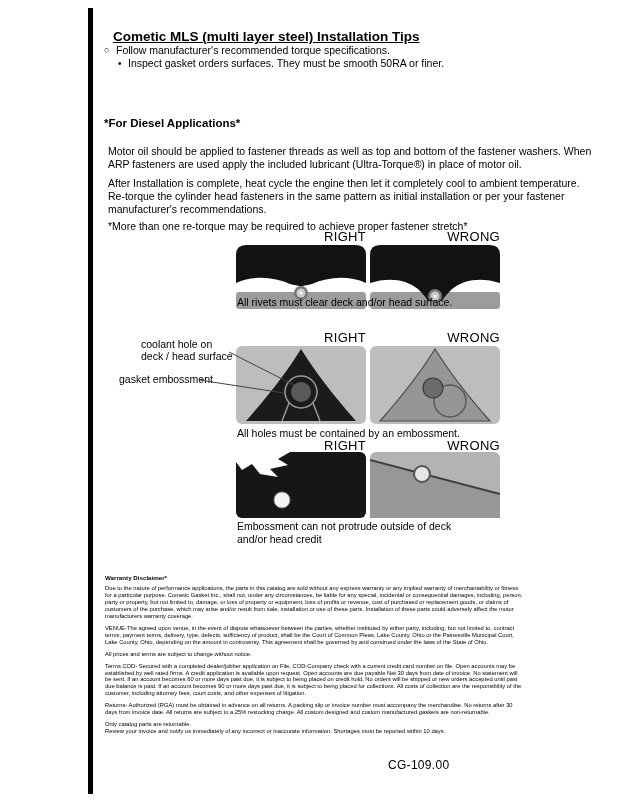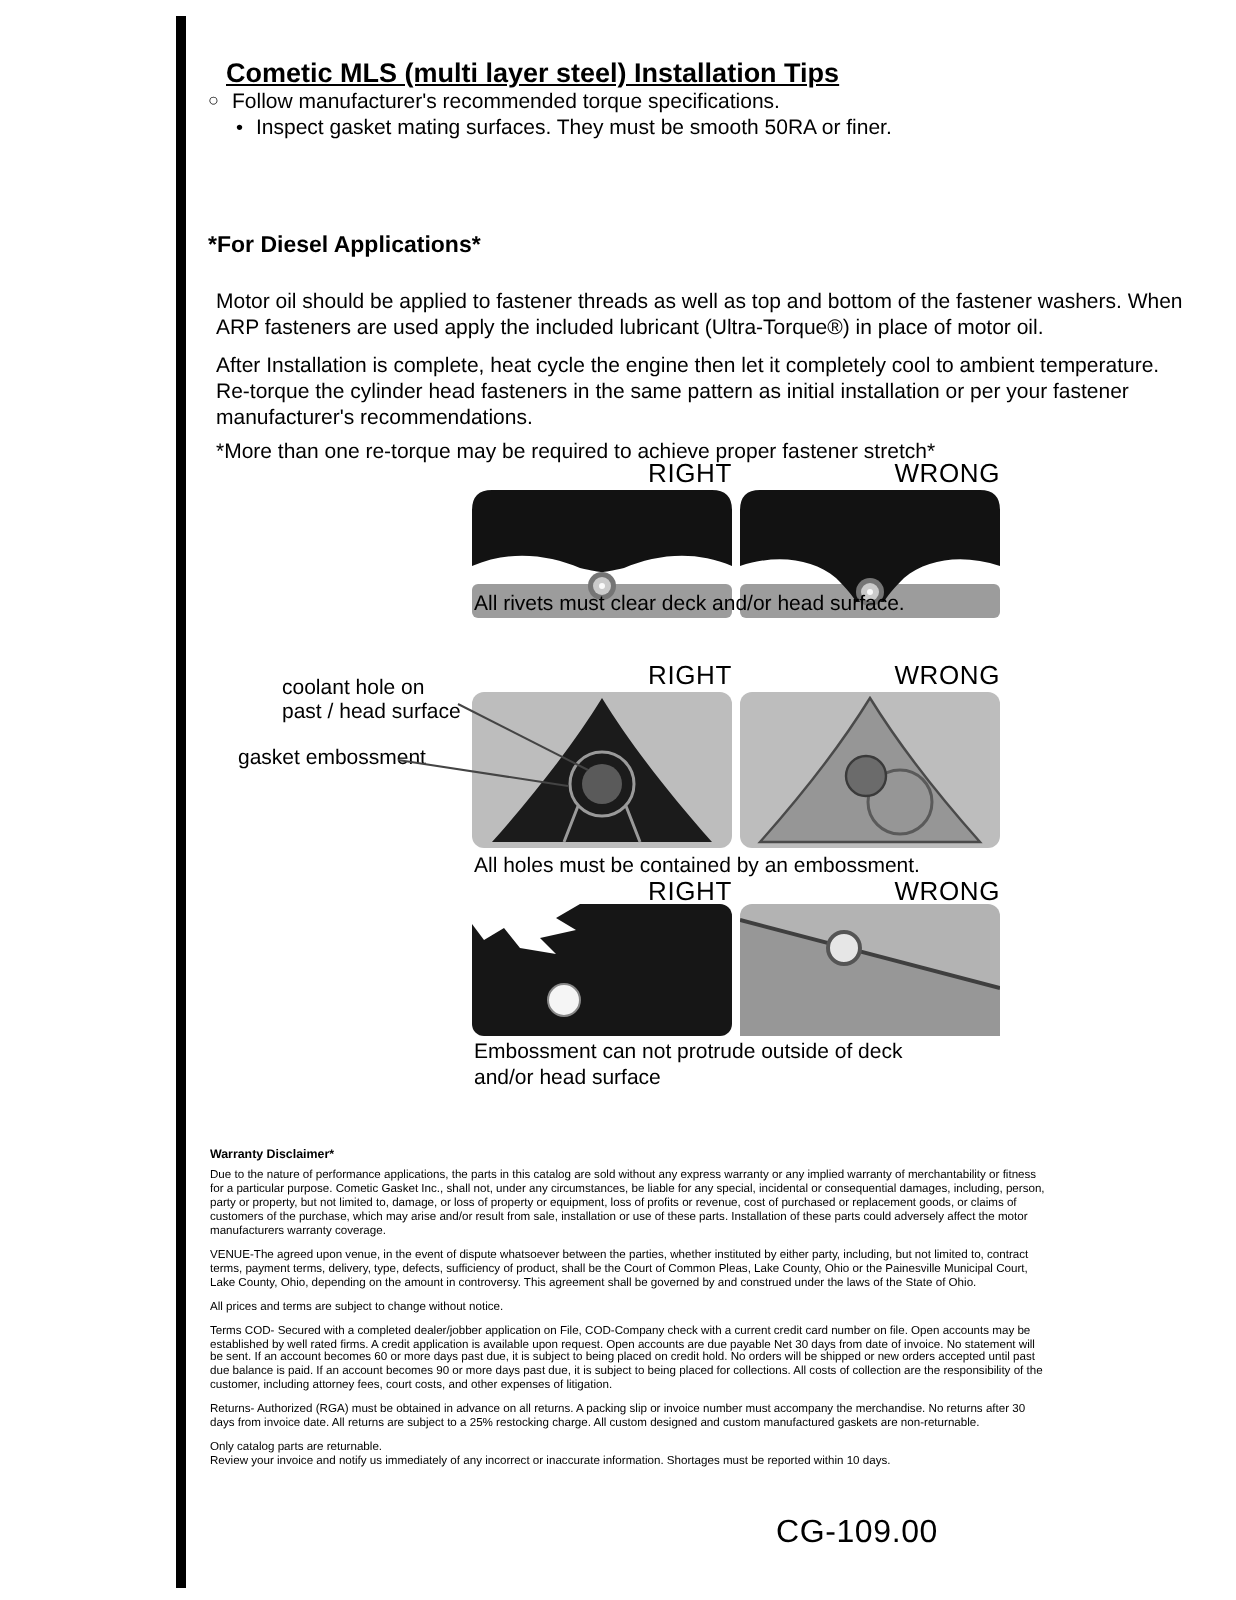--- a/index.html
+++ b/index.html
@@ -29,37 +29,37 @@
   .note { top: 208px; }
   .dlabel { position: absolute; width: 130px; text-align: right; font-size: 13px; letter-spacing: 0.3px; }
   .panel { position: absolute; }
   .dcap { position: absolute; font-size: 10.5px; line-height: 12.5px; }
   .callout { position: absolute; font-size: 10.5px; line-height: 11.5px; }
   .leaders { position: absolute; left: 0; top: 0; pointer-events: none; }
   .disclaimer { position: absolute; left: 105px; top: 574px; width: 420px; }
   .disclaimer .disch { font-size: 6.2px; font-weight: bold; margin: 0 0 4px 0; }
   .disclaimer p { margin: 0 0 5px 0; font-size: 5.8px; line-height: 1.2; }
   .disclaimer p.tight { margin-bottom: 0; }
-  .footer-code { position: absolute; left: 388px; top: 758px; font-size: 16px; letter-spacing: 0.3px; }
+  .footer-code { position: absolute; left: 388px; top: 758px; font-size: 12px; letter-spacing: 0.3px; }
 </style>
 </head>
 <body>
 
 <div class="pagewrap">
 
   <div class="vbar"></div>
 
   <h1 class="title">Cometic MLS (multi layer steel) Installation Tips</h1>
 
   <div class="tips">
     <div class="tip">
       <span class="b1">○</span><span>Follow manufacturer's recommended torque specifications.</span>
     </div>
     <div class="tip sub">
-      <span class="b2">•</span><span>Inspect gasket mating surfaces.  They must be smooth 50RA or finer.</span>
+      <span class="b2">•</span><span>Inspect gasket orders surfaces.  They must be smooth 50RA or finer.</span>
     </div>
   </div>
 
   <h2 class="dieselh">*For Diesel Applications*</h2>
   <p class="para p1">Motor oil should be applied to fastener threads as well as top and bottom of the fastener washers. When ARP fasteners are used apply the included lubricant (Ultra-Torque®) in place of motor oil.</p>
   <p class="para p2">After Installation is complete, heat cycle the engine then let it completely cool to ambient temperature. Re-torque the cylinder head fasteners in the same pattern as initial installation or per your fastener manufacturer's recommendations.</p>
   <p class="para note">*More than one re-torque may be required to achieve proper fastener stretch*</p>
 
   <div class="dlabel" style="left:236px; top:229px;">RIGHT</div>
   <div class="dlabel" style="left:370px; top:229px;">WRONG</div>
@@ -78,21 +78,21 @@
     <circle cx="65" cy="51" r="4.5" fill="#cbcbcb"></circle>
     <circle cx="65" cy="51" r="1.5" fill="#fafafa"></circle>
   </svg>
   <div class="dcap" style="left:237px; top:296px;">All rivets must clear deck and/or head surface.</div>
 
   <div class="dlabel" style="left:236px; top:330px;">RIGHT</div>
   <div class="dlabel" style="left:370px; top:330px;">WRONG</div>
 
   <div class="callout" style="left:141px; top:339px;">
     <div>coolant hole on</div>
-    <div>past / head surface</div>
+    <div>deck / head surface</div>
   </div>
   <div class="callout" style="left:119px; top:374px;">gasket embossment</div>
 
   <svg class="panel" style="left:236px; top:346px;" width="130" height="78" viewBox="0 0 130 78">
     <rect width="130" height="78" rx="6" fill="#bdbdbd"></rect>
     <path d="M65,3 C52,24 34,48 10,75 L120,75 C96,48 78,24 65,3 Z" fill="#1b1b1b"></path>
     <circle cx="65" cy="46" r="16" fill="none" stroke="#9a9a9a" stroke-width="1.5"></circle>
     <path d="M53,57 L46,75 M77,57 L84,75" stroke="#9a9a9a" stroke-width="1.5" fill="none"></path>
     <circle cx="65" cy="46" r="10" fill="#5a5a5a"></circle>
   </svg>
@@ -111,21 +111,21 @@
     <rect width="130" height="66" rx="6" fill="#161616"></rect>
     <path d="M0,0 H54 L42,7 L52,13 L34,17 L42,25 L24,22 L16,12 L6,18 L0,10 Z" fill="#ffffff"></path>
     <circle cx="46" cy="48" r="8" fill="#f5f5f5" stroke="#888" stroke-width="1"></circle>
   </svg>
   <svg class="panel" style="left:370px; top:452px;" width="130" height="66" viewBox="0 0 130 66">
     <rect width="130" height="66" rx="6" fill="#b3b3b3"></rect>
     <path d="M0,8 L130,42 V66 H0 Z" fill="#979797"></path>
     <line x1="0" y1="8" x2="130" y2="42" stroke="#3f3f3f" stroke-width="2"></line>
     <circle cx="52" cy="22" r="8" fill="#e6e6e6" stroke="#555" stroke-width="2"></circle>
   </svg>
-  <div class="dcap" style="left:237px; top:520px; width:230px;">Embossment can not protrude outside of deck and/or head surface</div>
+  <div class="dcap" style="left:237px; top:520px; width:230px;">Embossment can not protrude outside of deck and/or head credit</div>
 
   <svg class="leaders" width="618" height="800" viewBox="0 0 618 800">
     <line x1="229" y1="352" x2="294" y2="385" stroke="#444" stroke-width="1"></line>
     <line x1="199" y1="380" x2="284" y2="393" stroke="#444" stroke-width="1"></line>
   </svg>
 
   <div class="disclaimer">
     <div class="disch">Warranty Disclaimer*</div>
     <p>Due to the nature of performance applications, the parts in this catalog are sold without any express warranty or any implied warranty of merchantability or fitness for a particular purpose.  Cometic Gasket Inc., shall not, under any circumstances, be liable for any special, incidental or consequential damages, including, person, party or property, but not limited to, damage, or loss of property or equipment, loss of profits or revenue, cost of purchased or replacement goods, or claims of customers of the purchase, which may arise and/or result from sale, installation or use of these parts.  Installation of these parts could adversely affect the motor manufacturers warranty coverage.</p>
     <p>VENUE-The agreed upon venue, in the event of dispute whatsoever between the parties, whether instituted by either party, including, but not limited to, contract terms, payment terms, delivery, type, defects, sufficiency of product, shall be the Court of Common Pleas, Lake County, Ohio or the Painesville Municipal Court, Lake County, Ohio, depending on the amount in controversy. This agreement shall be governed by and construed under the laws of the State of Ohio.</p>

